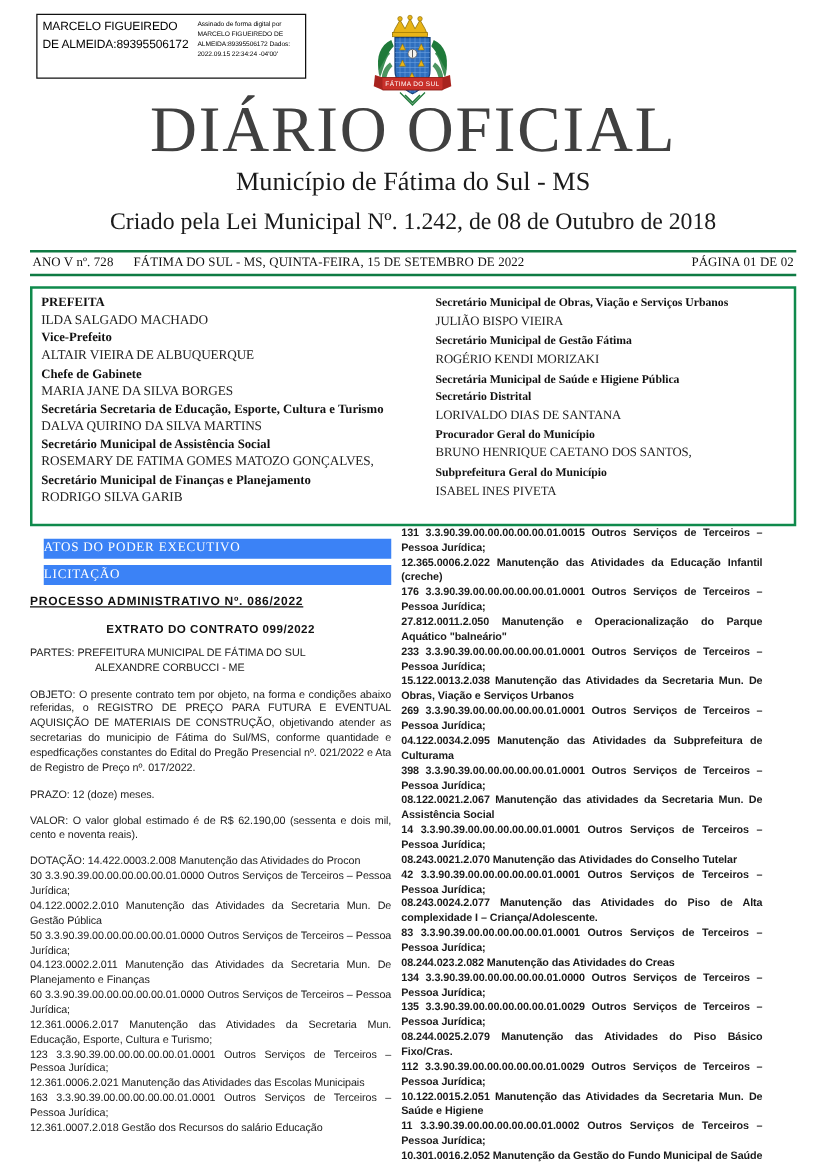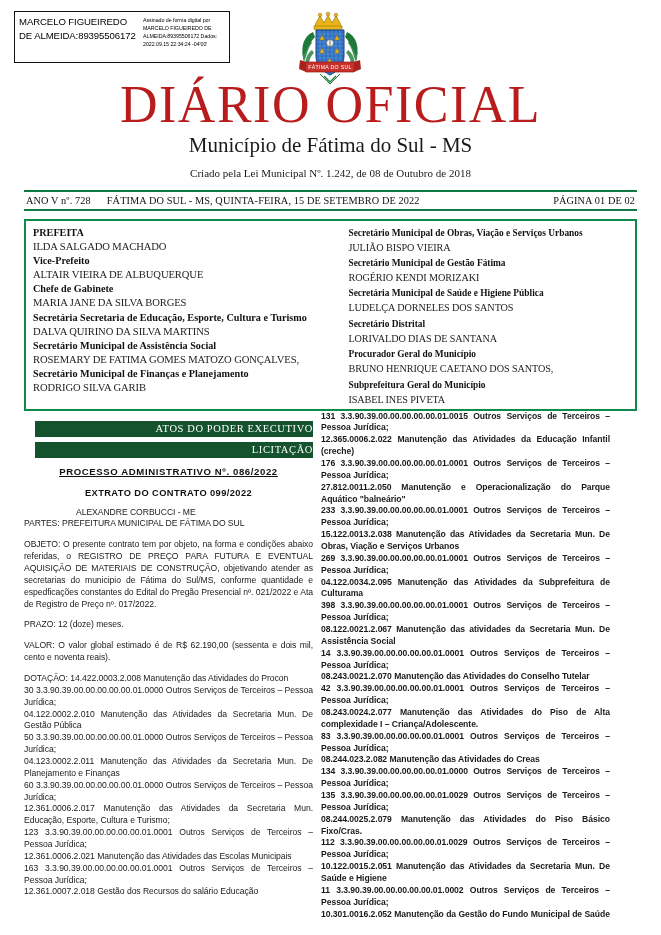--- a/index.html
+++ b/index.html
@@ -19,21 +19,21 @@
     width: 661px;
     height: 935px;
     position: relative;
     box-sizing: border-box;
     padding: 0 24px;
   }
 
   
   .sig-box {
     position: absolute;
-    left: 14px;
+    left: 29px;
     top: 11px;
     width: 216px;
     height: 52px;
     border: 1px solid #111;
     box-sizing: border-box;
     display: flex;
     align-items: stretch;
     background: #fff;
   }
   .sig-left {
@@ -67,33 +67,33 @@
   
   .masthead {
     padding-top: 80px;
     text-align: center;
   }
   .title-main {
     font-family: "Liberation Serif", serif;
     font-size: 52px;
     line-height: 0.98;
     letter-spacing: 1.5px;
-    color: #b91c1c;
+    color: #404040;
     font-weight: 400;
   }
   .title-sub {
     font-family: "Liberation Serif", serif;
     font-size: 21px;
     line-height: 1.25;
     color: #1a1a1a;
     margin-top: 1px;
   }
   .title-law {
     font-family: "Liberation Serif", serif;
-    font-size: 11px;
+    font-size: 19px;
     line-height: 1.3;
     color: #1a1a1a;
     margin-top: 8px;
   }
 
   
   .infobar {
     margin-top: 9px;
     border-top: 2.2px solid #0f7a43;
     border-bottom: 2.2px solid #0f7a43;
@@ -138,35 +138,34 @@
     font-size: 10.6px;
     line-height: 1.35;
     color: #222;
     letter-spacing: -0.1px;
   }
   .off-col.right .off-role { font-size: 9.4px; line-height: 1.5; }
   .off-col.right .off-name { font-size: 10.2px; line-height: 1.5; margin-bottom: 1px; }
 
   
   .banner {
-    background: #14532d;
+    background: #3b82f6;
     color: #ffffff;
-    text-align: right;
+    text-align: left;
     font-family: "Liberation Serif", serif;
     font-size: 10.5px;
     letter-spacing: 0.6px;
     padding: 2.5px 0 2.5px 0;
     margin-left: 11px;
   }
   .banner-wrap-1 { margin-top: 10px; width: 289px; }
   .banner-wrap-2 { margin-top: 5px; width: 289px; }
 
   .proc-title {
     margin-top: 8px;
-    text-align: center;
     font-family: "Liberation Sans", sans-serif;
     font-weight: bold;
     font-size: 9.6px;
     letter-spacing: 0.6px;
     text-decoration: underline;
     width: 289px;
     color: #111;
   }
   .extrato-title {
     margin-top: 11px;
@@ -303,21 +302,20 @@
       <div class="off-name">ROSEMARY DE FATIMA GOMES MATOZO GONÇALVES,</div>
       <div class="off-role">Secretário Municipal de Finanças e Planejamento</div>
       <div class="off-name">RODRIGO SILVA GARIB</div>
     </div>
     <div class="off-col right">
       <div class="off-role">Secretário Municipal de Obras, Viação e Serviços Urbanos</div>
       <div class="off-name">JULIÃO BISPO VIEIRA</div>
       <div class="off-role">Secretário Municipal de Gestão Fátima</div>
       <div class="off-name">ROGÉRIO KENDI MORIZAKI</div>
       <div class="off-role">Secretária Municipal de Saúde e Higiene Pública</div>
-      <div class="off-name">LUDELÇA DORNELES DOS SANTOS</div>
       <div class="off-role">Secretário Distrital</div>
       <div class="off-name">LORIVALDO DIAS DE SANTANA</div>
       <div class="off-role">Procurador Geral do Município</div>
       <div class="off-name">BRUNO HENRIQUE CAETANO DOS SANTOS,</div>
       <div class="off-role">Subprefeitura Geral do Município</div>
       <div class="off-name">ISABEL INES PIVETA</div>
     </div>
   </div>
 
   <div class="columns">
@@ -327,22 +325,22 @@
         <div class="banner">ATOS DO PODER EXECUTIVO</div>
       </div>
       <div class="banner-wrap-2">
         <div class="banner">LICITAÇÃO</div>
       </div>
 
       <div class="proc-title">PROCESSO ADMINISTRATIVO Nº. 086/2022</div>
       <div class="extrato-title">EXTRATO DO CONTRATO 099/2022</div>
 
       <div class="gap"></div>
+      <div class="body-txt nj partes-line">PARTES: PREFEITURA MUNICIPAL DE FÁTIMA DO SUL</div>
       <div class="body-txt nj partes-line2">ALEXANDRE CORBUCCI - ME</div>
-      <div class="body-txt nj partes-line">PARTES: PREFEITURA MUNICIPAL DE FÁTIMA DO SUL</div>
 
       <div class="gap"></div>
       <div class="body-txt">OBJETO: O presente contrato tem por objeto, na forma e condições abaixo referidas, o REGISTRO DE PREÇO PARA FUTURA E EVENTUAL AQUISIÇÃO DE MATERIAIS DE CONSTRUÇÃO, objetivando atender as secretarias do municipio de Fátima do Sul/MS, conforme quantidade e espedficações constantes do Edital do Pregão Presencial nº. 021/2022 e Ata de Registro de Preço nº. 017/2022.</div>
 
       <div class="gap"></div>
       <div class="body-txt nj">PRAZO:  12 (doze) meses.</div>
 
       <div class="gap"></div>
       <div class="body-txt">VALOR:  O valor global estimado é de R$ 62.190,00 (sessenta e dois mil, cento e noventa reais).</div>
 

